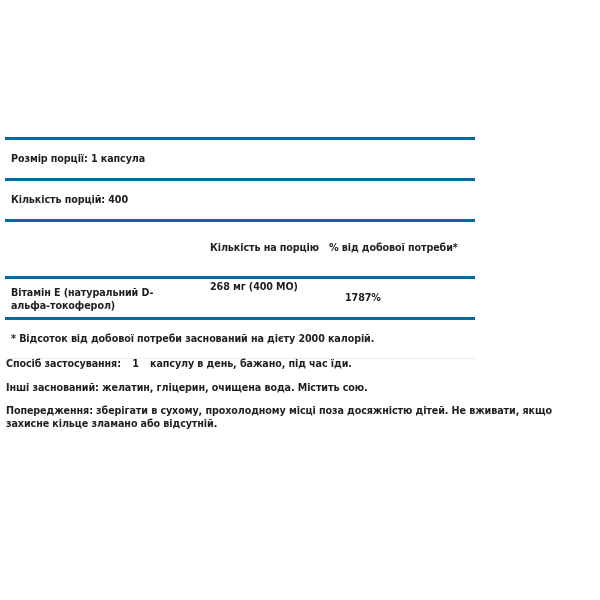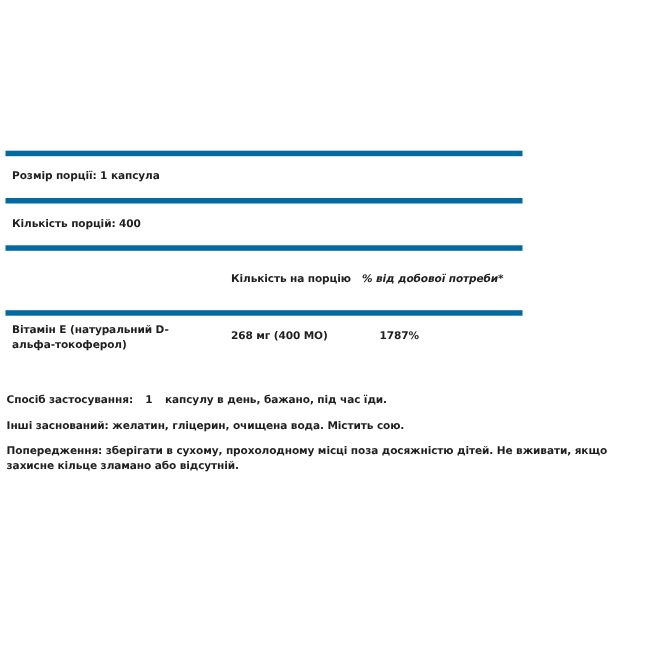--- a/index.html
+++ b/index.html
@@ -5,29 +5,29 @@
     html, body { margin: 0; padding: 0; background: #ffffff; }
     body {
       width: 600px; height: 600px; position: relative; overflow: hidden;
       font-family: "DejaVu Sans", sans-serif;
       color: #1f1f1f;
       font-size: 9.6px;
       font-weight: bold;
       letter-spacing: -0.1px;
     }
     .facts { position: absolute; left: 5px; top: 137px; width: 470px; }
-    .row { border-top: 5px solid #0369a1; position: relative; }
+    .row { border-top: 3px solid #0369a1; position: relative; }
     .row.simple { height: 38px; }
     .row.simple .txt { position: absolute; left: 6px; top: 13px; }
     .row.header { height: 54px; }
     .row.header .c2 { position: absolute; left: 205px; top: 20px; }
-    .row.header .c3 { position: absolute; left: 324px; top: 20px; font-style: italic; }
+    .row.header .c3 { position: absolute; left: 324px; top: 20px; }
     .row.nutrient { height: 38px; }
     .row.nutrient .c1 { position: absolute; left: 6px; top: 7px; width: 170px; line-height: 13px; }
-    .row.nutrient .c2 { position: absolute; left: 205px; top: 13px; }
+    .row.nutrient .c2 { position: absolute; left: 205px; top: 2px; }
     .row.nutrient .c3 { position: absolute; left: 340px; top: 13px; }
     .row.footnote { height: 38px; border-bottom: 1px solid #ececec; }
     .row.footnote .txt { position: absolute; left: 6px; top: 13px; }
     .info { position: absolute; left: 6px; top: 358px; width: 580px; line-height: 12.5px; }
     .info p { margin: 0 0 11px 0; }
     .info .usage .num { padding: 0 8px; }
   </style>
 </head>
 <body>
 
@@ -40,20 +40,23 @@
   </div>
   <div class="row header">
     <span class="c2">Кількість на порцію</span>
     <span class="c3">% від добової потреби*</span>
   </div>
   <div class="row nutrient">
     <span class="c1">Вітамін Е (натуральний D-альфа-токоферол)</span>
     <span class="c2">268 мг (400 МО)</span>
     <span class="c3">1787%</span>
   </div>
+  <div class="row footnote">
+    <span class="txt">* Відсоток від добової потреби заснований на дієту 2000 калорій.</span>
+  </div>
 </div>
 
 <div class="info">
   <p class="usage">
     <span>Спосіб застосування:</span>
     <span class="num">1</span>
     <span>капсулу в день, бажано, під час їди.</span>
   </p>
   <p>Інші заснований: желатин, гліцерин, очищена вода. Містить сою.</p>
   <p>Попередження: зберігати в сухому, прохолодному місці поза досяжністю дітей. Не вживати, якщо захисне кільце зламано або відсутній.</p>

